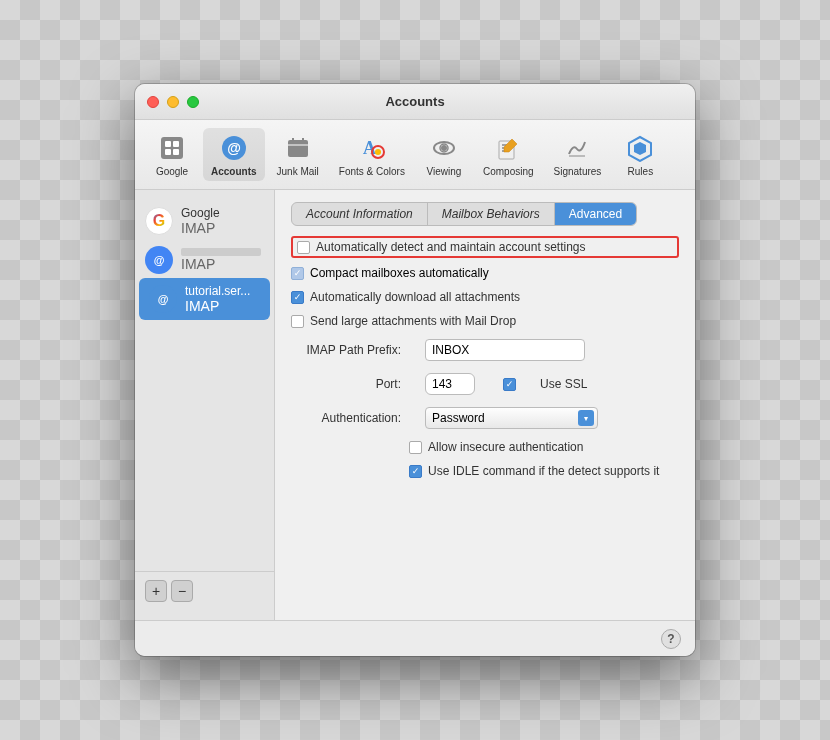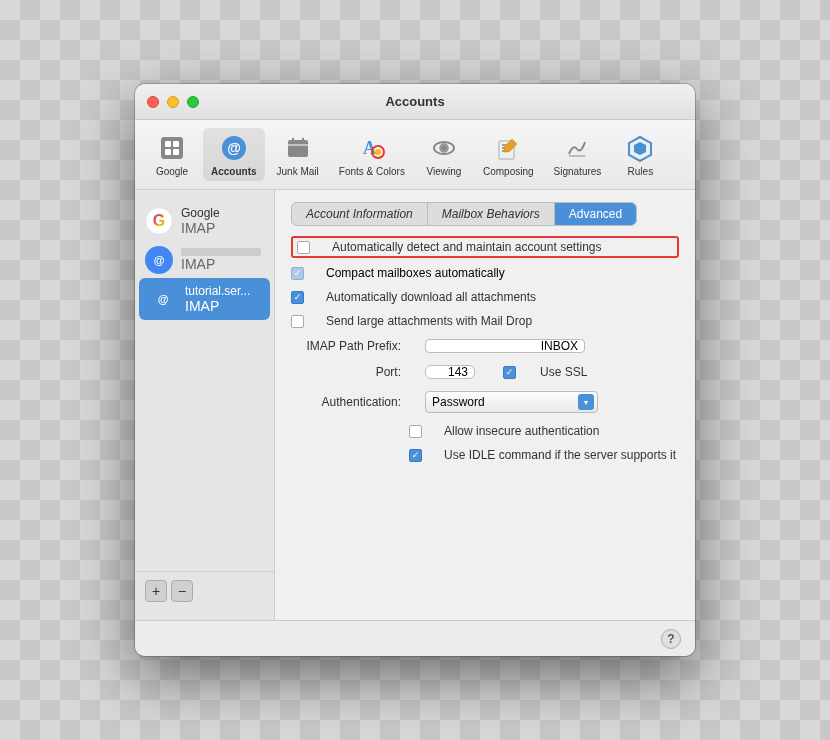--- a/index.html
+++ b/index.html
@@ -221,21 +221,21 @@
     .settings {
       display: flex;
       flex-direction: column;
       gap: 6px;
       font-size: 12px;
     }
 
     .checkbox-row {
       display: flex;
       align-items: center;
-      gap: 22px;
+      gap: 6px;
       padding: 2px 0;
     }
     .checkbox-row.highlighted {
       border: 2px solid #e53935;
       border-radius: 3px;
       padding: 2px 4px;
     }
     .checkbox {
       width: 13px;
       height: 13px;
@@ -292,22 +292,21 @@
       min-width: 110px;
       font-weight: 500;
     }
     .form-input {
       border: 1px solid #bbb;
       border-radius: 4px;
       padding: 3px 6px;
       font-size: 12px;
       background: white;
       outline: none;
-      height: 14px;
-      text-align: right;
+      height: 22px;
     }
     .port-input {
       width: 50px;
       border-radius: 6px;
     }
     .path-input {
       width: 160px;
     }
 
     .select-wrapper {
@@ -586,21 +585,21 @@
           </div>
         </div>
 
         <div class="checkbox-row" style="padding-left: 118px;">
           <div class="checkbox"></div>
           <span class="checkbox-label">Allow insecure authentication</span>
         </div>
 
         <div class="checkbox-row">
           <div class="checkbox checked" style="margin-left:118px;"></div>
-          <span class="checkbox-label">Use IDLE command if the server supports it</span>
+          <span class="checkbox-label">Use IDLE command if the detect supports it</span>
         </div>
       </div>
     </div>
   </div>
 
   <div class="bottom-bar">
     <div class="help-btn">?</div>
   </div>
 </div>
 

